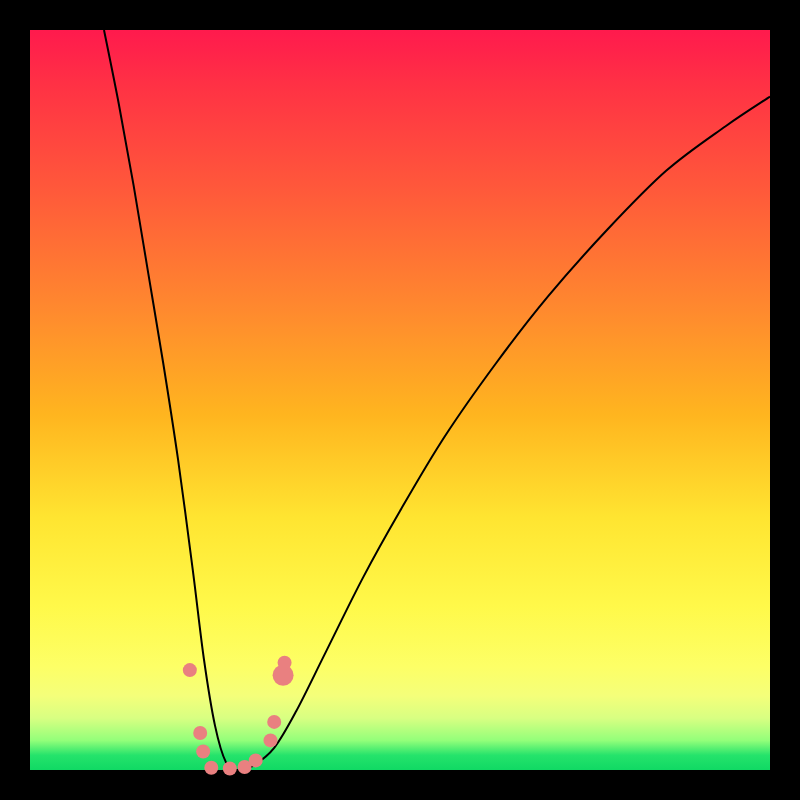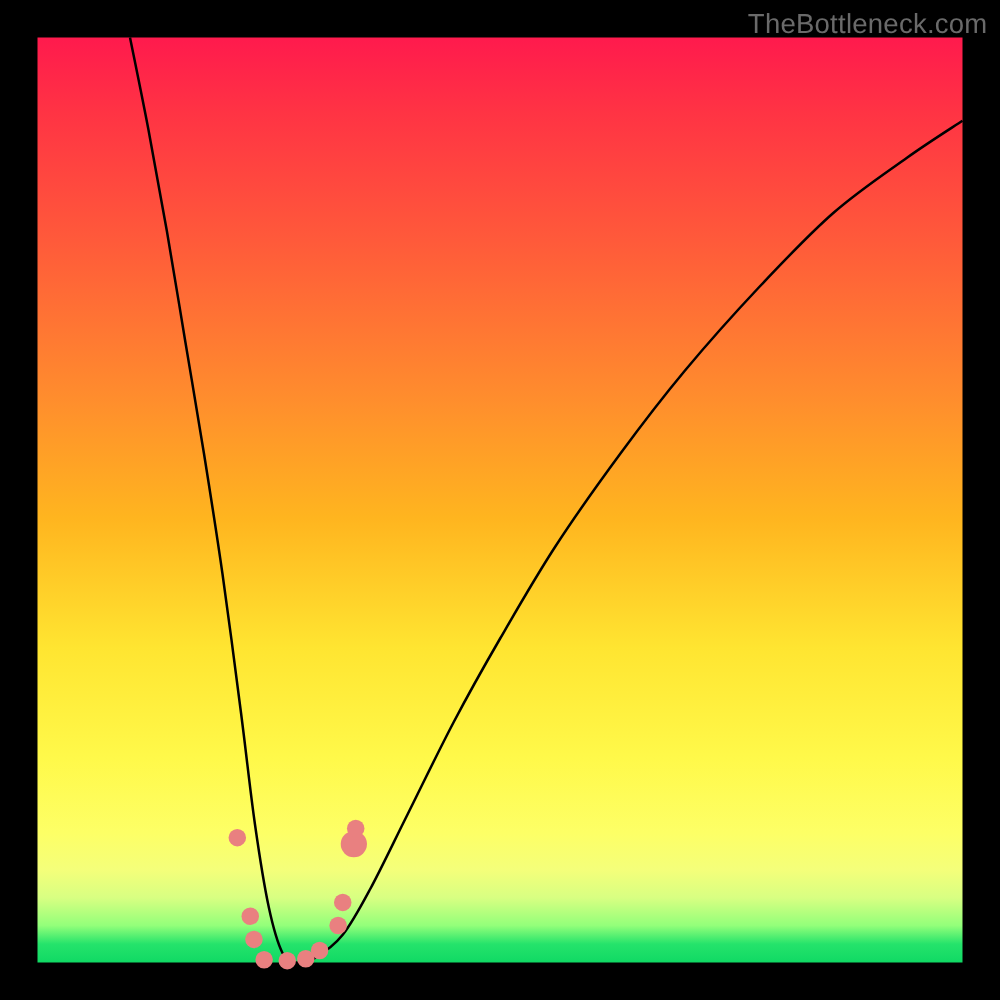--- a/index.html
+++ b/index.html
@@ -77,14 +77,13 @@
           <circle cx="199.8" cy="738.52" r="7" fill="#e98080" stroke="#d06a6a" stroke-width="0"></circle>
           <circle cx="214.6" cy="737.04" r="7" fill="#e98080" stroke="#d06a6a" stroke-width="0"></circle>
           <circle cx="225.7" cy="730.38" r="7" fill="#e98080" stroke="#d06a6a" stroke-width="0"></circle>
           <circle cx="240.5" cy="710.4" r="7" fill="#e98080" stroke="#d06a6a" stroke-width="0"></circle>
           <circle cx="244.20000000000002" cy="691.9" r="7" fill="#e98080" stroke="#d06a6a" stroke-width="0"></circle>
           <circle cx="253.08" cy="645.28" r="10.5" fill="#e98080" stroke="#d06a6a" stroke-width="0"></circle>
           <circle cx="254.55999999999997" cy="632.7" r="7" fill="#e98080" stroke="#d06a6a" stroke-width="0"></circle>
         </g>
     </svg>
   </div>
-  <div class="watermark">TheBottleneck.com</div>
 </div>
 
 </body></html>

